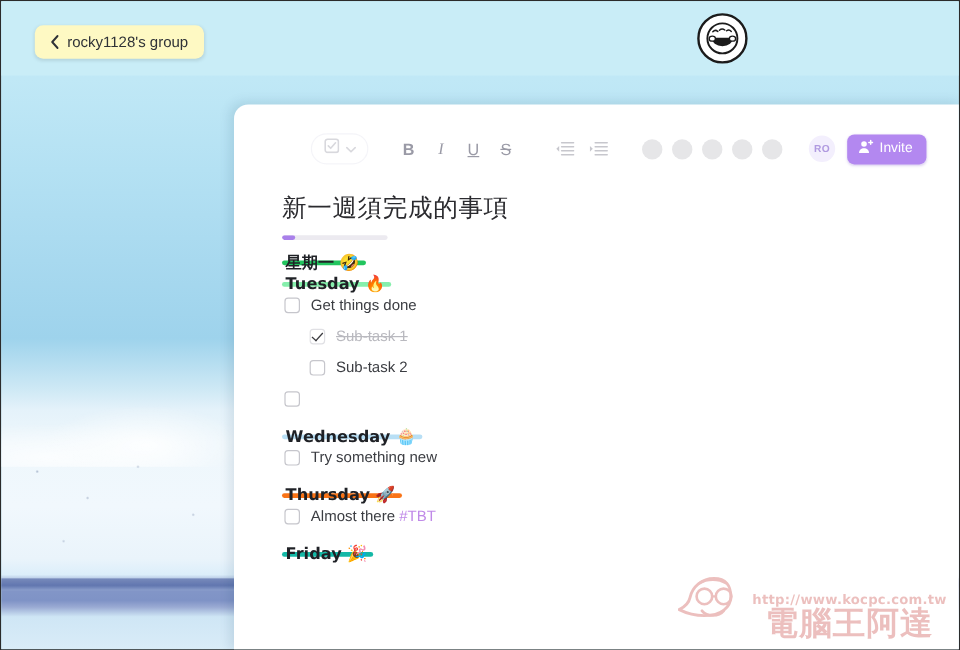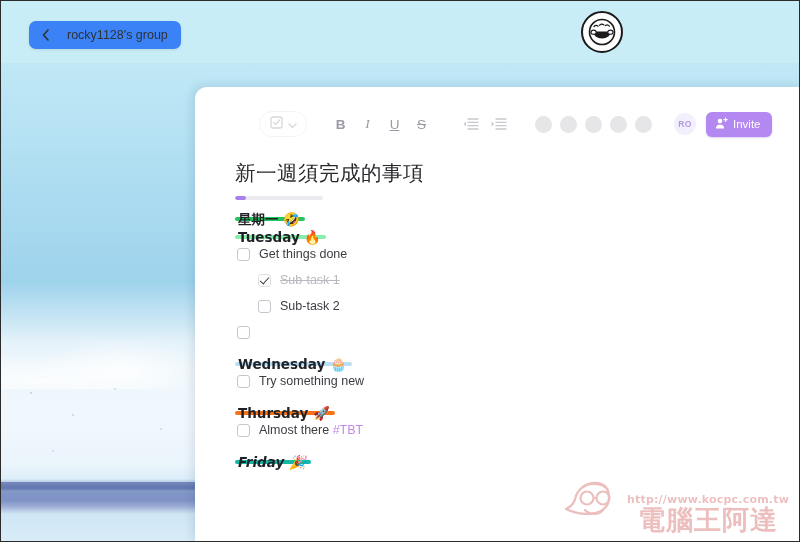--- a/index.html
+++ b/index.html
@@ -85,24 +85,24 @@
     position: absolute;
     left: 28px;
     top: 20px;
     display: flex;
     gap: 10px;
     z-index: 30;
   }
   .pill {
     display: flex;
     align-items: center;
-    gap: 18px;
+    gap: 7px;
     height: 28px;
     padding: 0 13px;
-    background: #3b82f6;
+    background: #fef9c3;
     border-radius: 7px;
     box-shadow: 0 1px 3px rgba(0,0,0,.10);
     font-size: 12.5px;
     color: #2f3237;
     white-space: nowrap;
     cursor: pointer;
   }
   .pill svg { display: block; flex: 0 0 auto; }
 
   
@@ -446,21 +446,21 @@
           <div class="day-row"><div class="day-head" style="background: rgb(184, 223, 245);"><span>Wednesday</span><span class="emoji"> 🧁</span></div></div>
           <div class="task">
             <div class="cbox"></div>
             <div class="task-label">Try something new</div>
           </div>
           <div class="day-row"><div class="day-head" style="background: #f97316;"><span>Thursday</span><span class="emoji"> 🚀</span></div></div>
           <div class="task">
             <div class="cbox"></div>
             <div class="task-label">Almost there <span class="tag">#TBT</span></div>
           </div>
-          <div class="day-row"><div class="day-head" style="background: #14b8a6; font-style: italic;"><span>Friday</span><span class="emoji"> 🎉</span></div></div>
+          <div class="day-row"><div class="day-head" style="background: #14b8a6;"><span>Friday</span><span class="emoji"> 🎉</span></div></div>
         </div>
     </div>
   </div>
 
   <div id="watermark">
     <span>
       <svg width="58" height="52" viewBox="0 0 58 52">
         <path d="M30 6c-10 0-18 7-20 16-1 5-5 8-9 10 6 3 13 5 21 5 14 0 22-7 22-16S40 6 30 6z" fill="none" stroke="#c1302a" stroke-width="2.4"></path>
         <circle cx="22" cy="21" r="6.5" fill="none" stroke="#c1302a" stroke-width="2.2"></circle>
         <circle cx="38" cy="21" r="6.5" fill="none" stroke="#c1302a" stroke-width="2.2"></circle>

